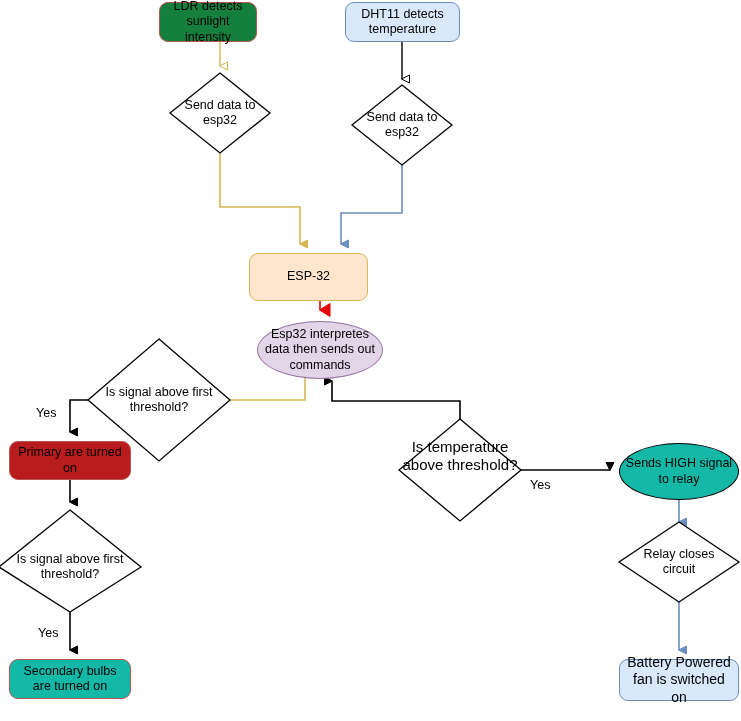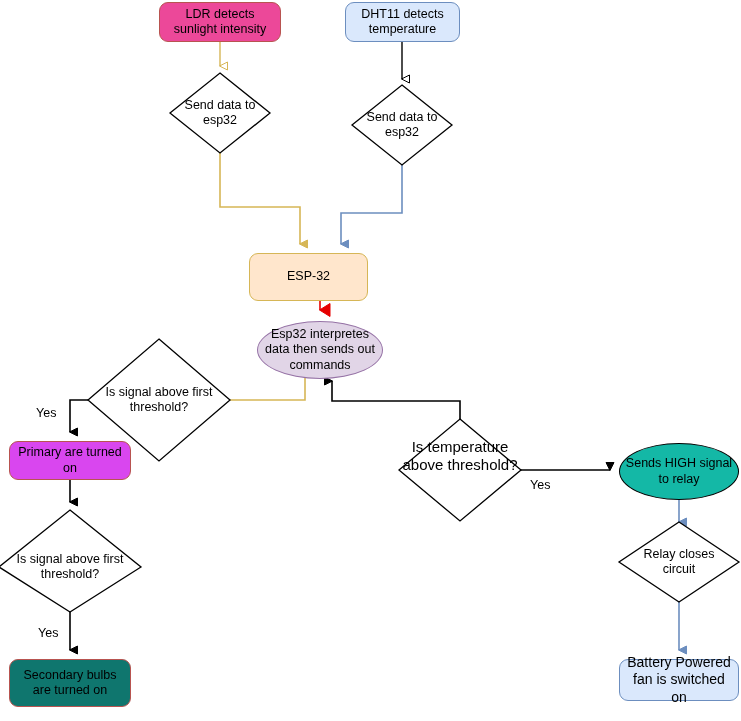--- a/index.html
+++ b/index.html
@@ -67,22 +67,22 @@
     <path d="M679,602 L679,650" fill="none" stroke="#6c8ebf" stroke-width="1.6" marker-end="url(#solidBlue)"></path>
 
     <polygon points="220,73 270,113 220,153 170,113" fill="#ffffff" stroke="#000000" stroke-width="1.3"></polygon>
     <polygon points="402,85 452,125 402,165 352,125" fill="#ffffff" stroke="#000000" stroke-width="1.3"></polygon>
     <polygon points="159,339 230,400 159,461 88,400" fill="#ffffff" stroke="#000000" stroke-width="1.3"></polygon>
     <polygon points="70,510 141,567 70,612 -1,567" fill="#ffffff" stroke="#000000" stroke-width="1.3"></polygon>
     <polygon points="460,419 521,470 460,521 399,470" fill="#ffffff" stroke="#000000" stroke-width="1.3"></polygon>
     <polygon points="679,522 739,562 679,602 619,562" fill="#ffffff" stroke="#000000" stroke-width="1.3"></polygon>
   </svg>
 
-  <div class="node rect" style="left:159px;top:2px;width:122px;height:40px;font-size:12.5px;
-              background:#ec4899;border-color:#b85450;">
+  <div class="node rect" style="left:159px;top:2px;width:98px;height:40px;font-size:12.5px;
+              background:#15803d;border-color:#b85450;">
     <span class="lbl">LDR detects sunlight intensity</span>
   </div>
 
   <div class="node rect" style="left:345px;top:2px;width:115px;height:40px;font-size:12.5px;
               background:#dae8fc;border-color:#6c8ebf;border-radius:9px;">
     <span class="lbl">DHT11 detects temperature</span>
   </div>
 
   <div class="diamond-text" style="left:172px;top:92px;width:96px;height:42px;font-size:12.5px;">
     <span>Send data to esp32</span>
@@ -100,30 +100,30 @@
   <div class="node ellipse" style="left:257px;top:321px;width:126px;height:58px;font-size:12.5px;
               background:#e1d5e7;border-color:#9673a6;">
     <span class="lbl">Esp32 interpretes data then sends out commands</span>
   </div>
 
   <div class="diamond-text" style="left:91px;top:379px;width:136px;height:42px;font-size:12.5px;">
     <span>Is signal above first threshold?</span>
   </div>
 
   <div class="node rect" style="left:9px;top:441px;width:122px;height:39px;font-size:12.5px;
-              background:#d946ef;border-color:#b85450;">
+              background:#b91c1c;border-color:#b85450;">
     <span class="lbl">Primary are turned on</span>
   </div>
 
   <div class="diamond-text" style="left:2px;top:546px;width:136px;height:42px;font-size:12.5px;">
     <span>Is signal above first threshold?</span>
   </div>
 
-  <div class="node rect" style="left:9px;top:659px;width:122px;height:48px;font-size:12.5px;
-              background:#0f766e;border-color:#b85450;">
+  <div class="node rect" style="left:9px;top:659px;width:122px;height:40px;font-size:12.5px;
+              background:#14b8a6;border-color:#b85450;">
     <span class="lbl">Secondary bulbs are turned on</span>
   </div>
 
   <div class="diamond-text" style="left:400px;top:435px;width:120px;height:42px;font-size:15px;align-items:center;">
     <span>Is temperature above threshold?</span>
   </div>
 
   <div class="node ellipse" style="left:619px;top:443px;width:120px;height:57px;font-size:12.5px;
               background:#14b8a6;border-color:#000000;">
     <span class="lbl">Sends HIGH signal to relay</span>

